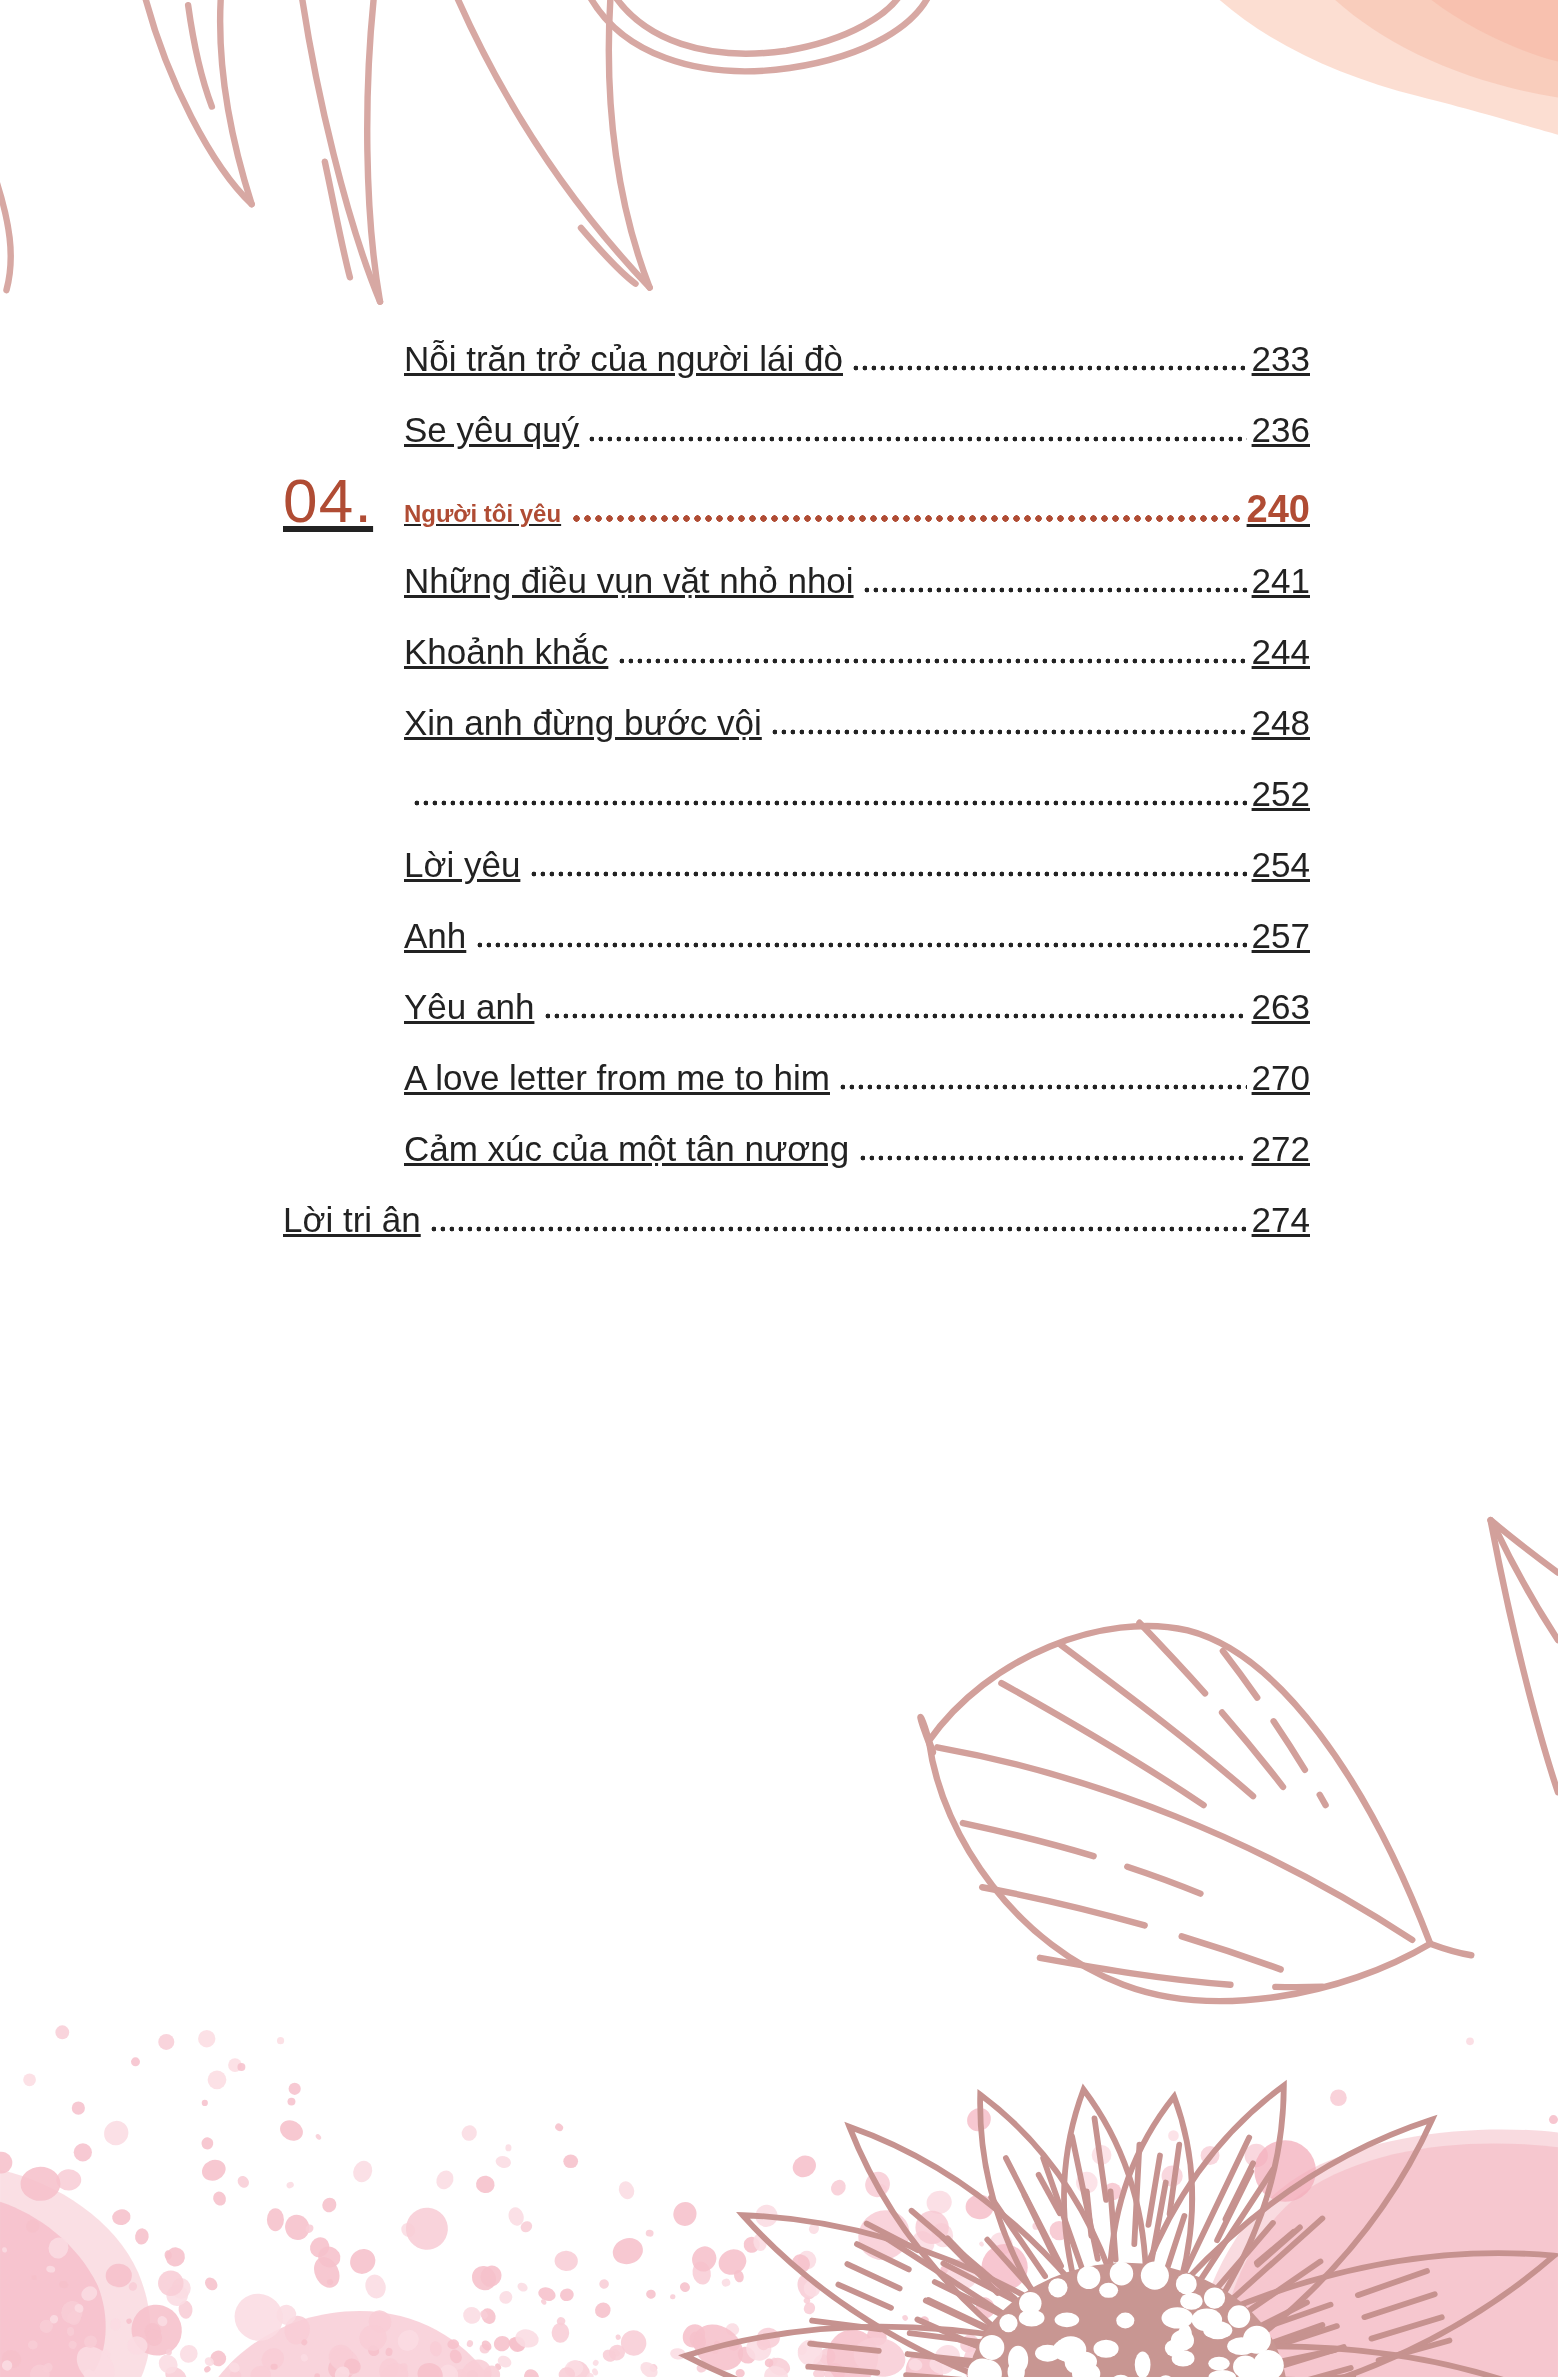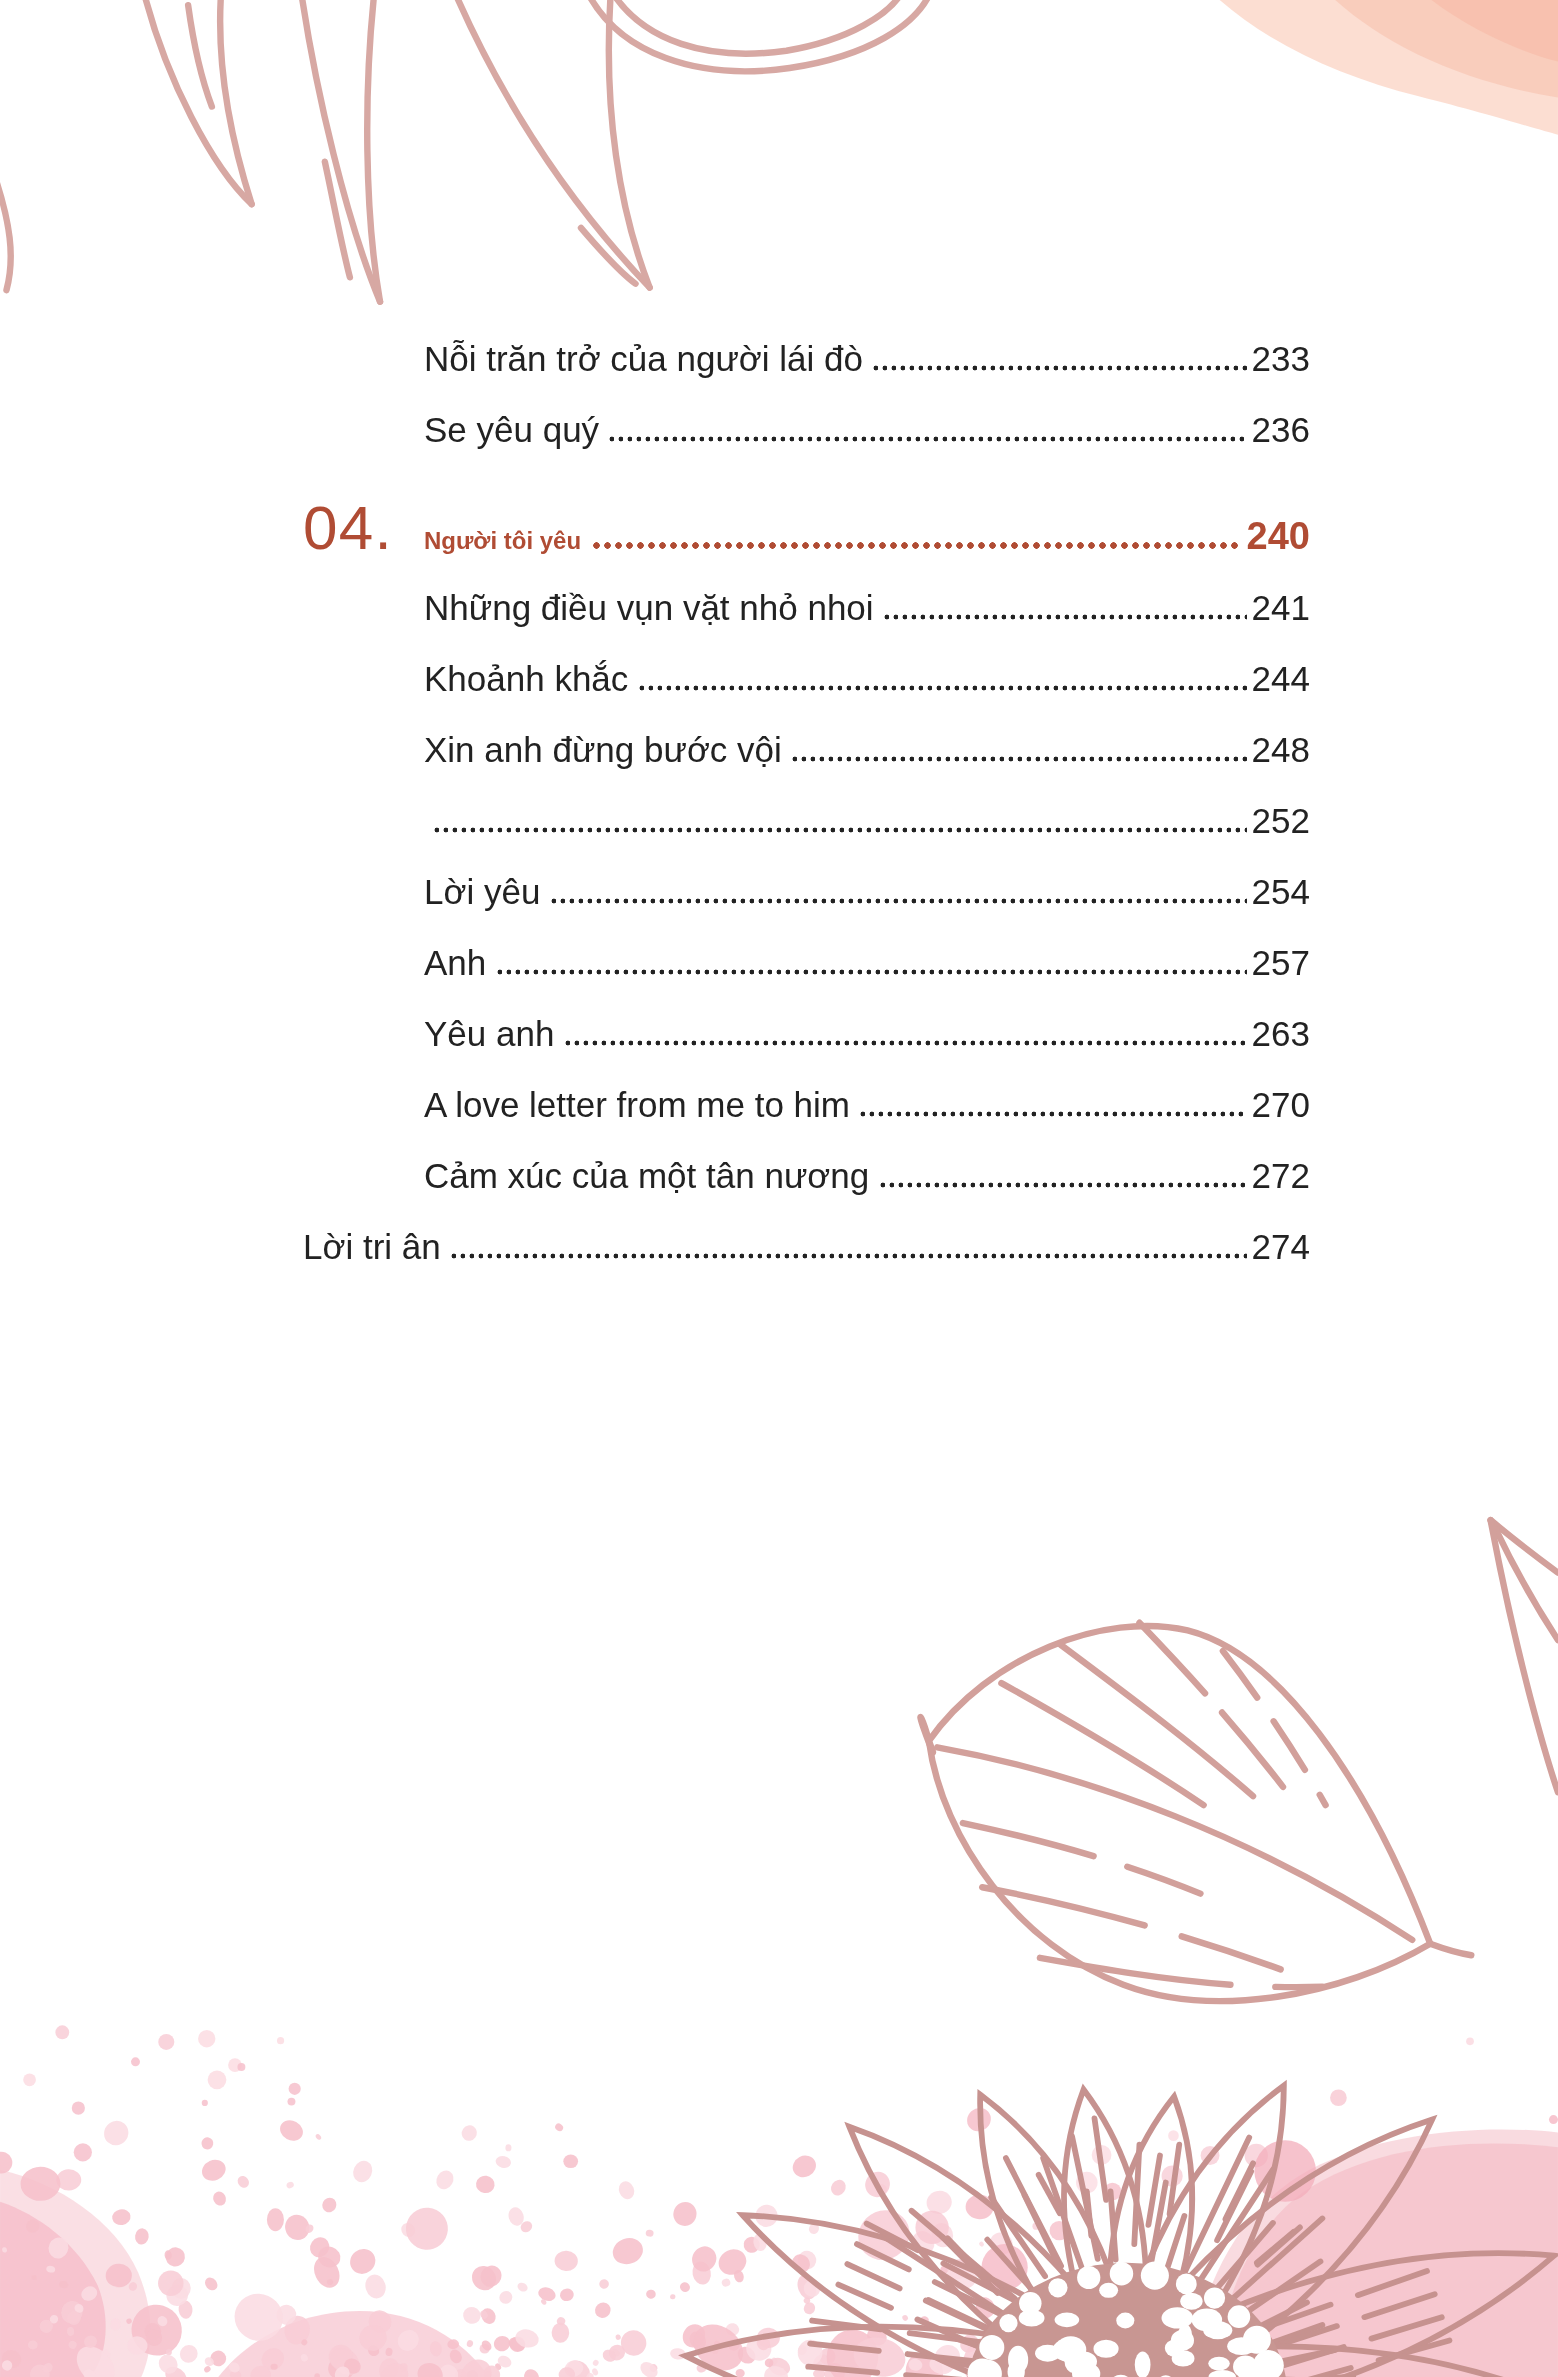--- a/index.html
+++ b/index.html
@@ -7,33 +7,34 @@
     position:relative;
     width:1558px;height:2377px;
     background:#ffffff;
     overflow:hidden;
     font-family:"Liberation Sans","DejaVu Sans",sans-serif;
   }
   .deco{position:absolute;left:0;top:0;width:1558px;height:2377px;pointer-events:none;}
   
   .toc{
     position:absolute;
-    left:424px; right:248px; top:323px;
+    left:404px; right:248px; top:323px;
     color:var(--text,#222);
+    text-decoration:underline;
   }
   .toc-row{
     display:flex;
     align-items:baseline;
     height:71px;
     line-height:71px;
     font-size:35px;
     white-space:nowrap;
   }
   .toc-row.full{margin-left:-121px;}
-  .toc-row.chapter{margin-left:-121px;margin-top:27px;margin-bottom:9px;}
+  .toc-row.chapter{margin-left:-121px;margin-bottom:9px;}
   .chap-num{
     flex:0 0 121px;
     font-size:62px;
     font-weight:300;
     color:var(--accent,#b04c34);
     letter-spacing:1.3px;
   }
   .toc-row.chapter .lbl{
     font-weight:bold;
     font-size:24px;

